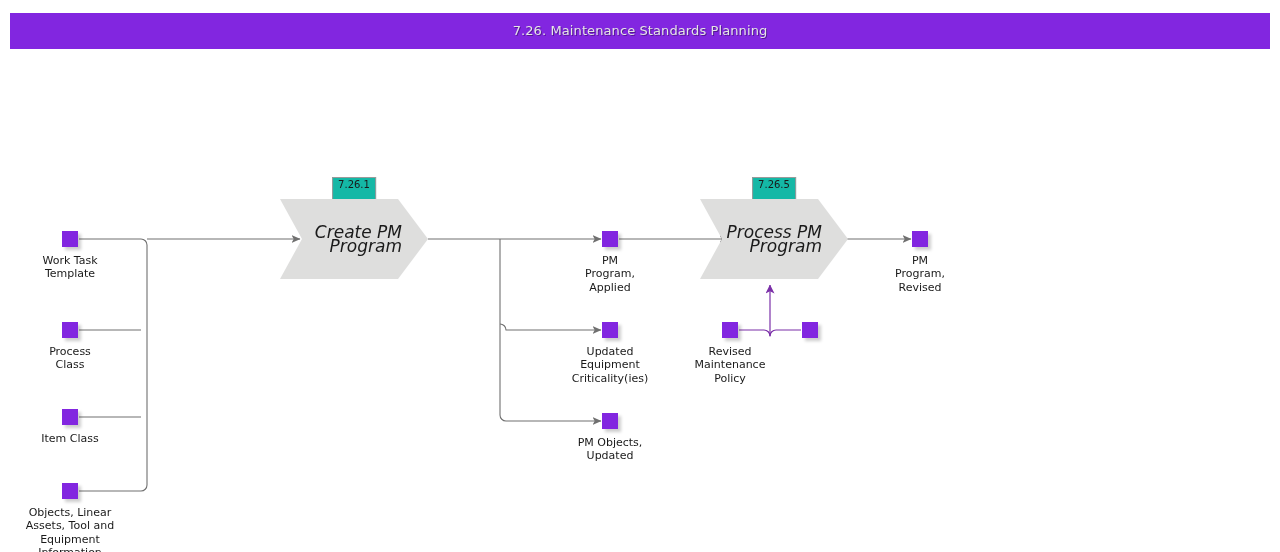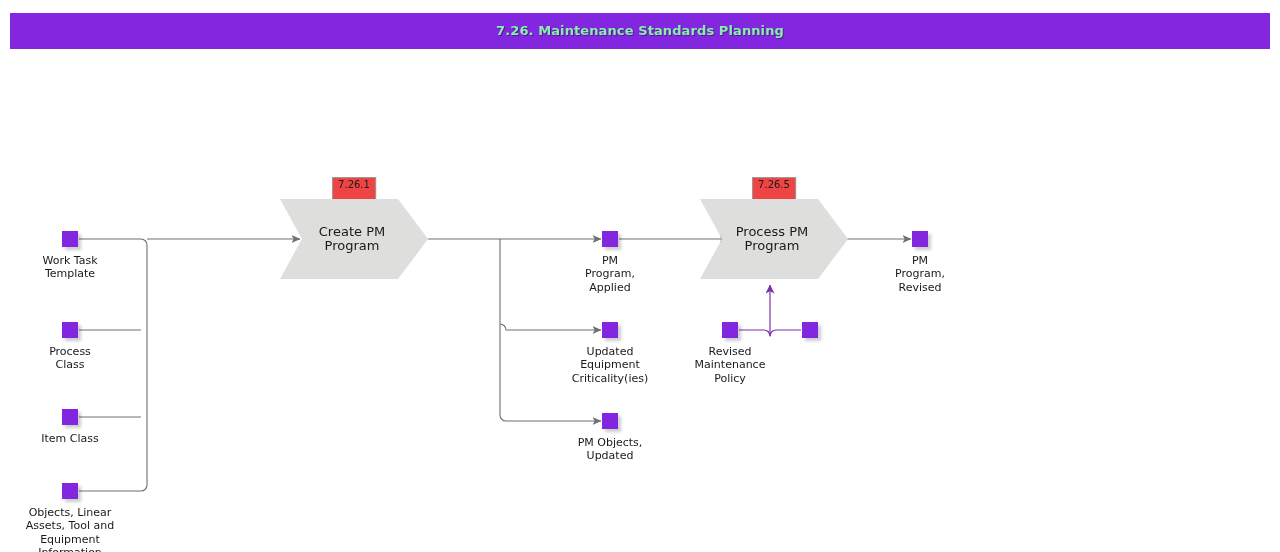--- a/index.html
+++ b/index.html
@@ -29,23 +29,23 @@
     height: 36px;
     background: #8226e0;
     box-sizing: border-box;
   }
   .title-bar .title-text {
     position: absolute;
     left: 0;
     right: 0;
     top: 10px;
     text-align: center;
-    color: #86efac;
+    color: #e5e5e5;
     font-size: 13px;
-    font-weight: bold;
+    font-weight: normal;
     letter-spacing: .1px;
     text-shadow: 1px 1px 0 rgba(0,0,0,.35);
   }
 
   
   #wires {
     position: absolute;
     left: 0;
     top: 0;
     width: 1280px;
@@ -125,32 +125,33 @@
     background: #dededd;
     clip-path: polygon(0 0, 118px 0, 148px 50%, 118px 100%, 0 100%, 22px 50%);
     filter: drop-shadow(3px 3px 3px rgba(0,0,0,.18));
   }
   .process .proc-label {
     position: absolute;
     left: 22px;
     right: 26px;
     top: 50%;
     transform: translateY(-50%);
-    text-align: center;
-    font-size: 13px;
+    text-align: right;
+    font-size: 17px;
     line-height: 14px;
     color: #1a1a1a;
     white-space: pre-line;
+    font-style: italic;
   }
   .process .proc-id {
     position: absolute;
     top: -22px;
     left: 50%;
     transform: translateX(-50%);
-    background: #ef4444;
+    background: #14b8a6;
     border: 1px solid #9a9a9a;
     padding: 1px 5px 10px 5px;
     font-size: 10px;
     line-height: 12px;
     color: #1a1a1a;
     white-space: nowrap;
   }
 </style>
 </head>
 <body>

